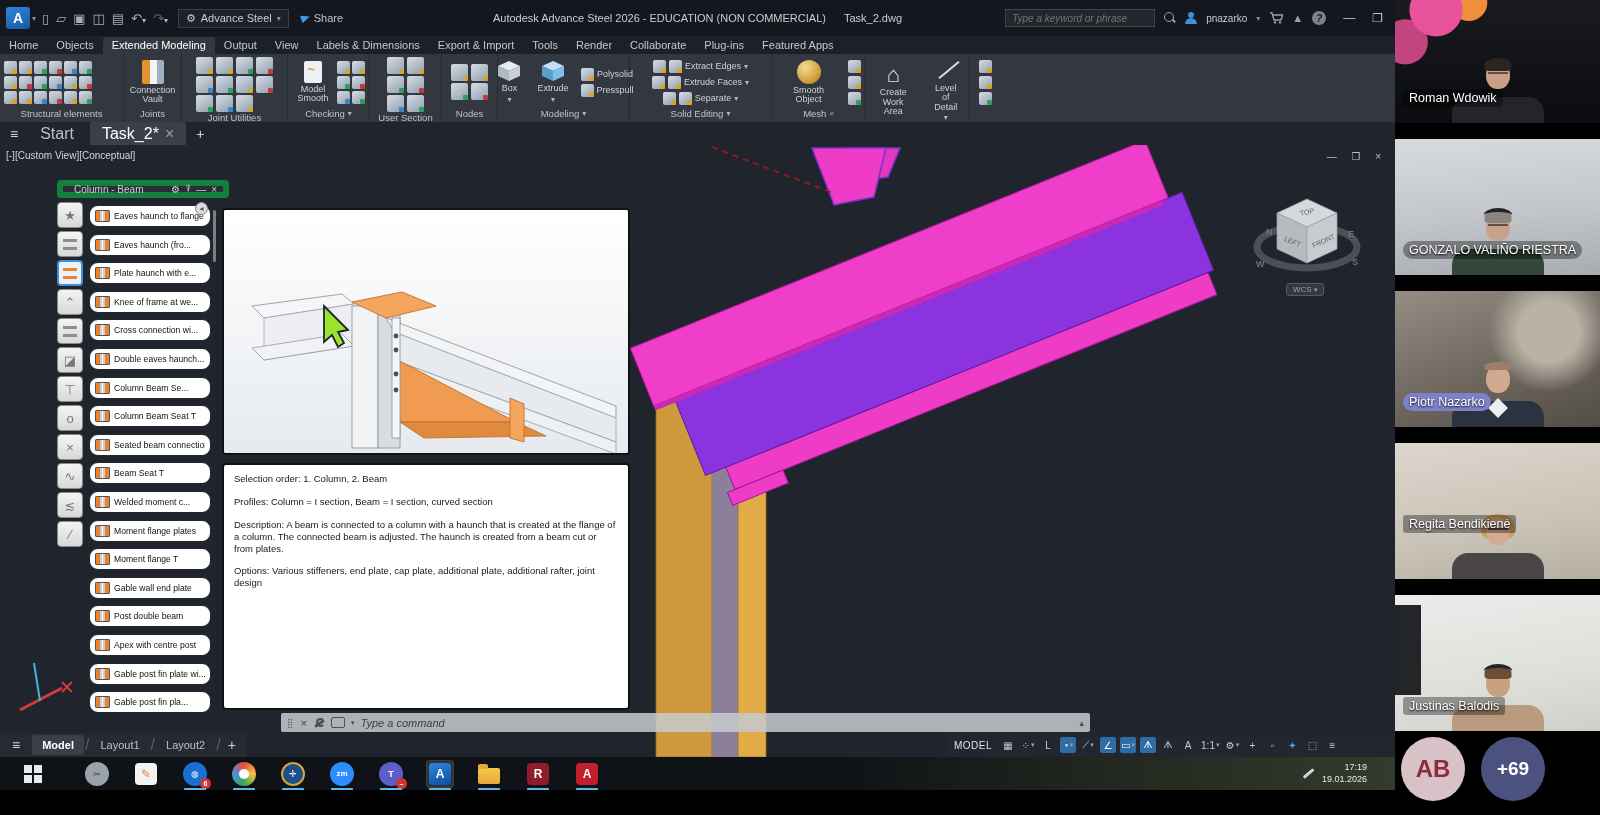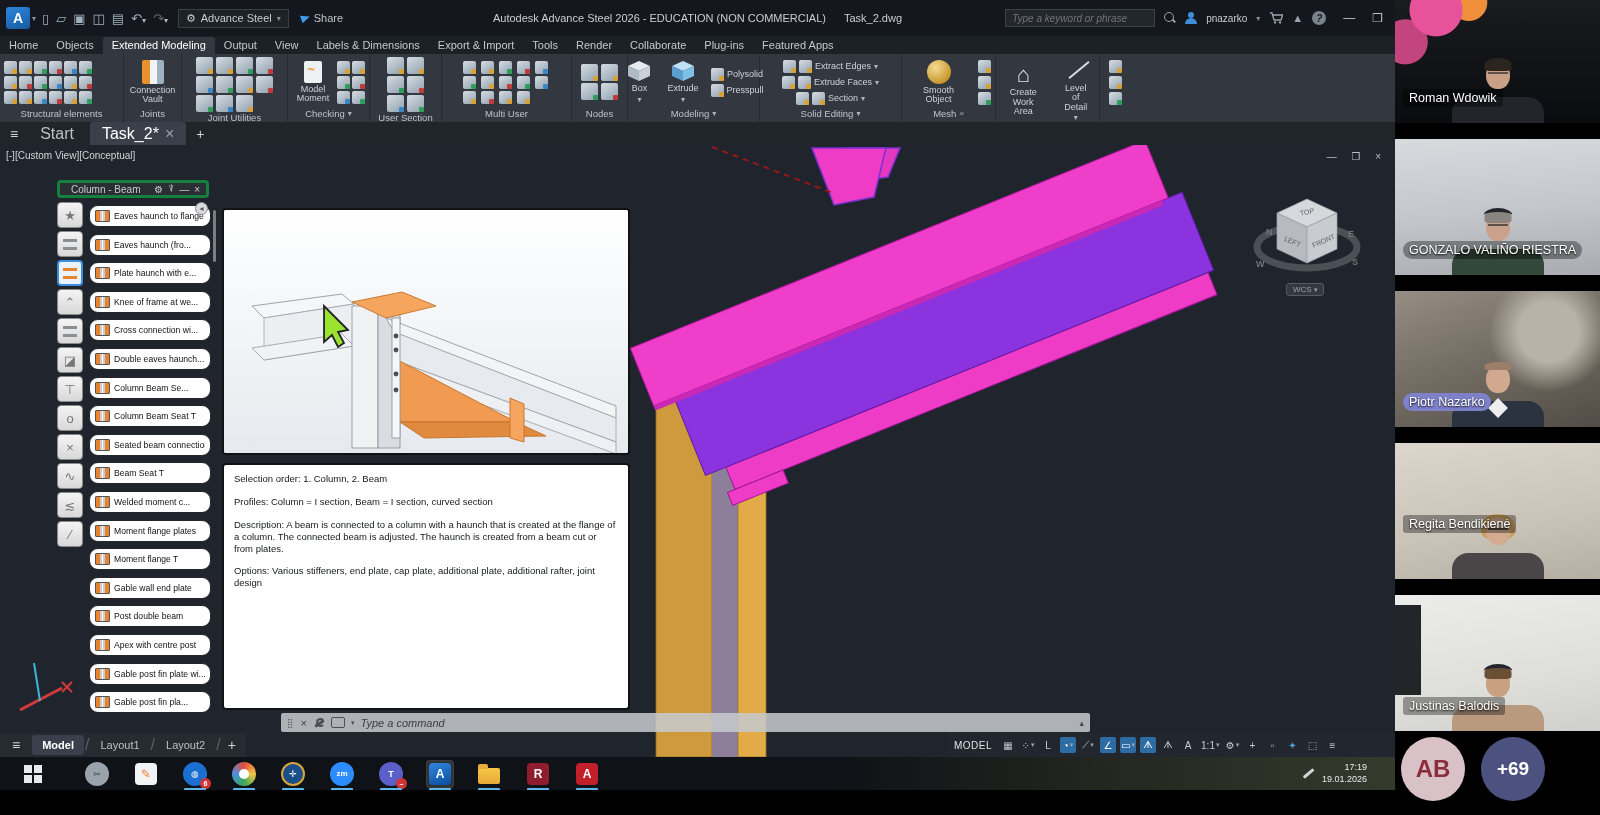--- a/index.html
+++ b/index.html
@@ -68,21 +68,21 @@
   .ft-plus { font-size:14px; margin-left:6px; color:#cfd4da; }
 
   
   .viewport { position:absolute; left:0; top:145px; width:1395px; height:612px; background:#20252d; overflow:hidden; }
   .vp-label { position:absolute; left:6px; top:5px; font-size:10px; color:#cfd4da; }
   .vp-controls { position:absolute; right:8px; top:6px; font-size:10px; color:#b9c0c8; letter-spacing:6px; }
   .wcs { position:absolute; left:1286px; top:138px; background:rgba(58,63,70,.8); border:1px solid #565b62; border-radius:3px; color:#9aa0a7; font-size:8px; padding:1px 6px; }
 
   
   .palette { position:absolute; left:55px; top:35px; width:160px; height:552px; }
-  .pal-head { position:absolute; left:2px; top:0; width:152px; height:18px; background:#2a2e35; border:3px solid #15803d; border-radius:4px; color:#e6e9ec; font-size:11px; display:flex; align-items:center; padding:0 6px; }
+  .pal-head { position:absolute; left:2px; top:0; width:172px; height:18px; background:#2a2e35; border:6px solid #15803d; border-radius:4px; color:#e6e9ec; font-size:11px; display:flex; align-items:center; padding:0 6px; }
   .pal-head .sp { flex:1; }
   .pal-head span { margin-left:5px; color:#c6ccd3; font-size:10px; }
   .ptabs { position:absolute; left:2px; top:22px; width:27px; }
   .ptab { width:26px; height:26px; margin-bottom:3px; background:linear-gradient(#f4f4f4,#d8d8d8); border:1px solid #8a8a8a; border-radius:4px; display:flex; align-items:center; justify-content:center; color:#777; font-size:13px; }
   .ptab.sel { border:2px solid #3d8edb; background:#eaf2fb; color:#e8832f; }
   .glyph { width:14px; height:11px; border-top:3px solid #8a8f94; border-bottom:3px solid #8a8f94; }
   .glyph.o { border-color:#e8832f; }
   .plist { position:absolute; left:34px; top:25px; width:122px; }
   .pitem { height:22px; margin-bottom:6.6px; background:#fff; border:1px solid #23262b; border-radius:9px; display:flex; align-items:center; padding:0 5px; gap:4px; }
   .pitem .pic { width:15px; height:12px; flex:0 0 15px; background:linear-gradient(90deg,#e8832f 0 30%,#c9ccd1 30% 45%,#fff 45% 55%,#c9ccd1 55% 70%,#e8832f 70%); border:1px solid #555; border-radius:1px; }
@@ -292,21 +292,21 @@
               <i class="ico big"></i>
               <i class="ico big"></i>
         </div>
           </div>
         <div class="plabel">Joint Utilities</div>
       </div>
       <div class="panel" style="width:82px;">
         <div class="pbody">
           <div class="bigbtn">
             <i class="mc-ic"></i>
-            <span>Model Moment</span>
+            <span>Model Smooth</span>
           </div>
           <div class="igrid" style="grid-template-columns:repeat(2,13px);">
             <i class="ico"></i>
               <i class="ico"></i>
               <i class="ico"></i>
               <i class="ico"></i>
               <i class="ico"></i>
               <i class="ico"></i>
           </div>
         </div>
@@ -320,41 +320,20 @@
             <div class="igrid" style="grid-template-columns:repeat(2,18px);">
           <i class="ico big"></i>
               <i class="ico big"></i>
               <i class="ico big"></i>
               <i class="ico big"></i>
               <i class="ico big"></i>
               <i class="ico big"></i>
         </div>
           </div>
         <div class="plabel">User Section</div>
-      </div>
-      <div class="panel" style="width:130px;">
-        <div class="pbody" style="justify-content:center;">
-            <div class="igrid" style="grid-template-columns:repeat(5,16px);">
-          <i class="ico"></i>
-              <i class="ico"></i>
-              <i class="ico"></i>
-              <i class="ico"></i>
-              <i class="ico"></i>
-              <i class="ico"></i>
-              <i class="ico"></i>
-              <i class="ico"></i>
-              <i class="ico"></i>
-              <i class="ico"></i>
-              <i class="ico"></i>
-              <i class="ico"></i>
-              <i class="ico"></i>
-              <i class="ico"></i>
-        </div>
-          </div>
-        <div class="plabel">Multi User</div>
       </div>
       <div class="panel" style="width:56px;">
         <div class="pbody" style="justify-content:center;">
             <div class="igrid" style="grid-template-columns:repeat(2,18px);">
           <i class="ico big"></i>
               <i class="ico big"></i>
               <i class="ico big"></i>
               <i class="ico big"></i>
         </div>
           </div>
@@ -407,21 +386,21 @@
               </div>
             <div class="rowlabel">
                 <i class="ico"></i>
                 <i class="ico"></i>
                 <span>Extrude Faces</span>
                 <i class="vdrop">▾</i>
               </div>
             <div class="rowlabel">
                 <i class="ico"></i>
                 <i class="ico"></i>
-                <span>Section</span>
+                <span>Separate</span>
                 <i class="vdrop">▾</i>
               </div>
           </div>
         </div>
         <div class="plabel">
             <span>Solid Editing</span>
             <i class="vdrop">▾</i>
           </div>
       </div>
       <div class="panel" style="width:94px;">

